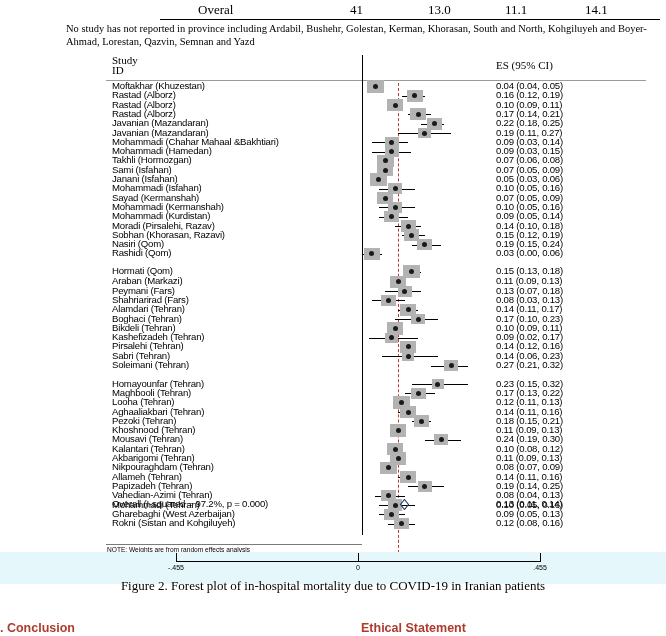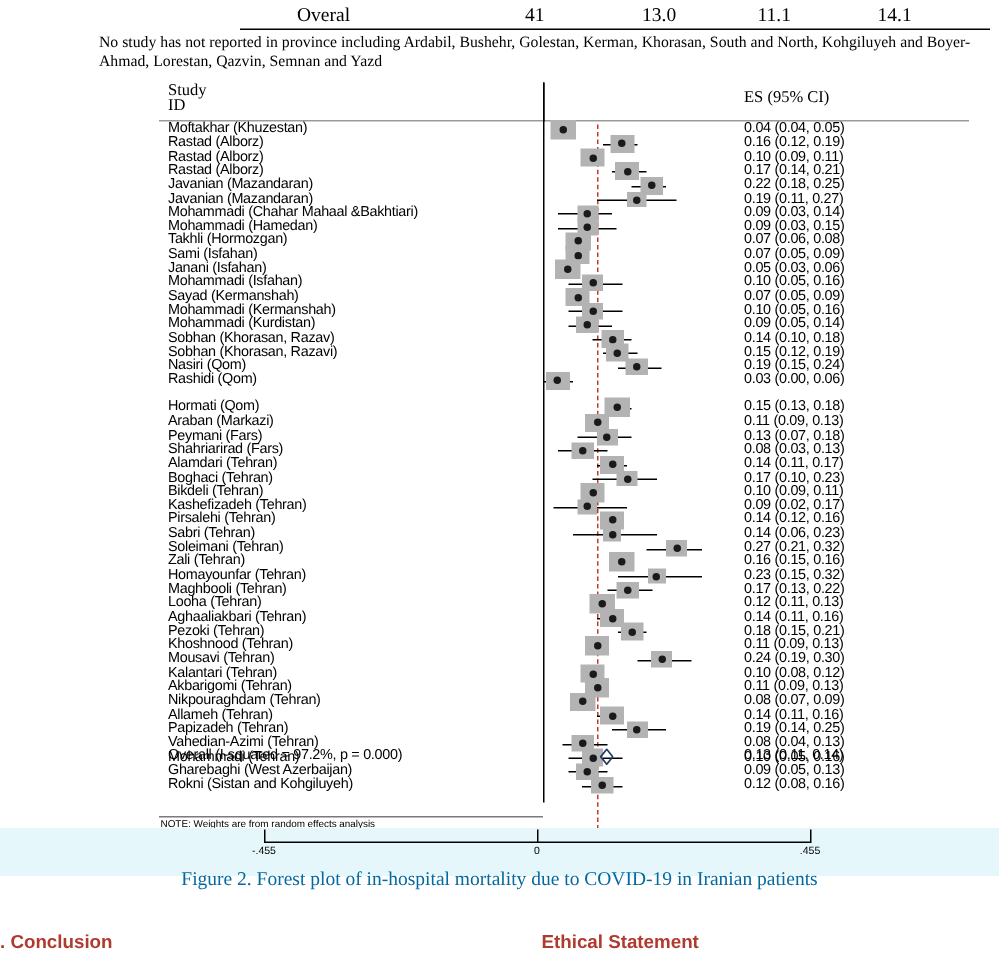--- a/index.html
+++ b/index.html
@@ -150,21 +150,21 @@
     position:absolute;top:564px;
     font-family:"Liberation Sans", sans-serif;font-size:7px;
     color:#000;transform:translateX(-50%);white-space:nowrap;
   }
 
   
   #caption{
     position:absolute;left:0;top:578px;width:666px;
     text-align:center;
     font-family:"Liberation Serif", serif;
-    font-size:13px;color:#0369a1;
+    font-size:13px;color:#000000;
   }
 
   
   #bottom-left-heading{
     position:absolute;left:0px;top:621px;
     font-family:"Liberation Sans", sans-serif;
     font-size:12.5px;font-weight:bold;color:#b03a2e;
     white-space:nowrap;
   }
   #bottom-right-heading{
@@ -332,21 +332,21 @@
         <div class="row" style="top: 130.2px;">
           <span class="label">Mohammadi (Kurdistan)</span>
           <div class="plot">
             <div class="ciline" style="left: 80.5px; width: 29.7px;"></div>
             <div class="wbox" style="left: 86.36px; width: 14.68px; height: 11.32px; top: -1.16px;"></div>
             <div class="dot" style="left: 91.2px;"></div>
           </div>
           <span class="es">0.09 (0.05, 0.14)</span>
         </div>
         <div class="row" style="top: 139.5px;">
-          <span class="label">Sobhan (Khorasan, Razav)</span>
+          <span class="label">Moradi (Pirsalehi, Razav)</span>
           <div class="plot">
             <div class="ciline" style="left: 97px; width: 26.4px;"></div>
             <div class="wbox" style="left: 102.54px; width: 15.32px; height: 11.68px; top: -1.34px;"></div>
             <div class="dot" style="left: 107.7px;"></div>
           </div>
           <span class="es">0.14 (0.10, 0.18)</span>
         </div>
         <div class="row" style="top: 148.8px;">
           <span class="label">Sobhan (Khorasan, Razavi)</span>
           <div class="plot">
@@ -465,29 +465,20 @@
           <span class="es">0.14 (0.06, 0.23)</span>
         </div>
         <div class="row" style="top: 279px;">
           <span class="label">Soleimani (Tehran)</span>
           <div class="plot">
             <div class="ciline" style="left: 133.3px; width: 36.3px;"></div>
             <div class="wbox" style="left: 146px; width: 14.2px; height: 11.05px; top: -1.025px;"></div>
             <div class="dot" style="left: 150.6px;"></div>
           </div>
           <span class="es">0.27 (0.21, 0.32)</span>
-        </div>
-        <div class="row" style="top: 288.3px;">
-          <span class="label">Zali (Tehran)</span>
-          <div class="plot">
-            <div class="ciline" style="left: 113.5px; width: 3.3px;"></div>
-            <div class="wbox" style="left: 108.1px; width: 17.4px; height: 12.85px; top: -1.925px;"></div>
-            <div class="dot" style="left: 114.3px;"></div>
-          </div>
-          <span class="es">0.16 (0.15, 0.16)</span>
         </div>
         <div class="row" style="top: 297.6px;">
           <span class="label">Homayounfar (Tehran)</span>
           <div class="plot">
             <div class="ciline" style="left: 113.5px; width: 56.1px;"></div>
             <div class="wbox" style="left: 133.6px; width: 12.6px; height: 10.15px; top: -0.575px;"></div>
             <div class="dot" style="left: 137.4px;"></div>
           </div>
           <span class="es">0.23 (0.15, 0.32)</span>
         </div>

